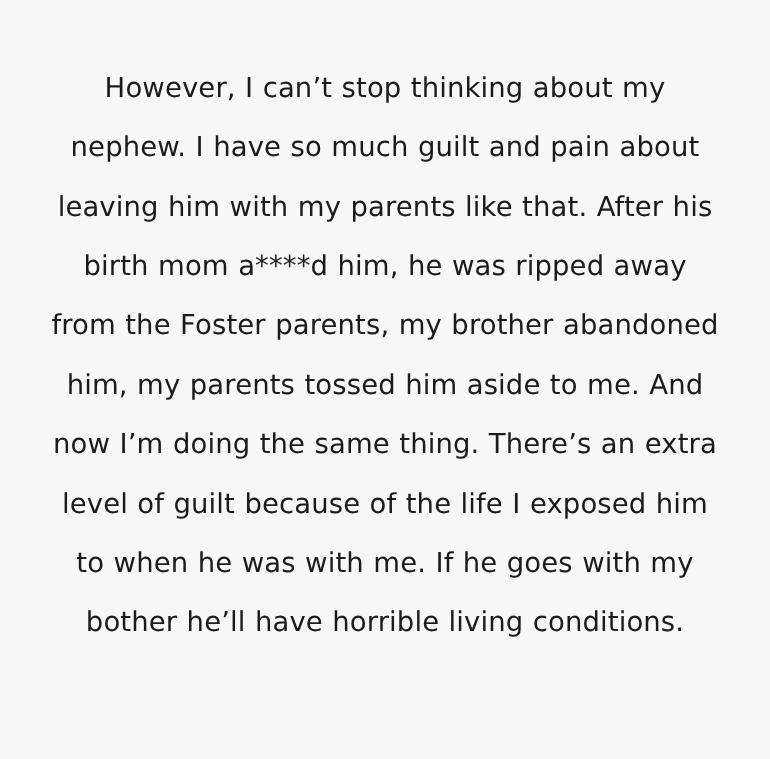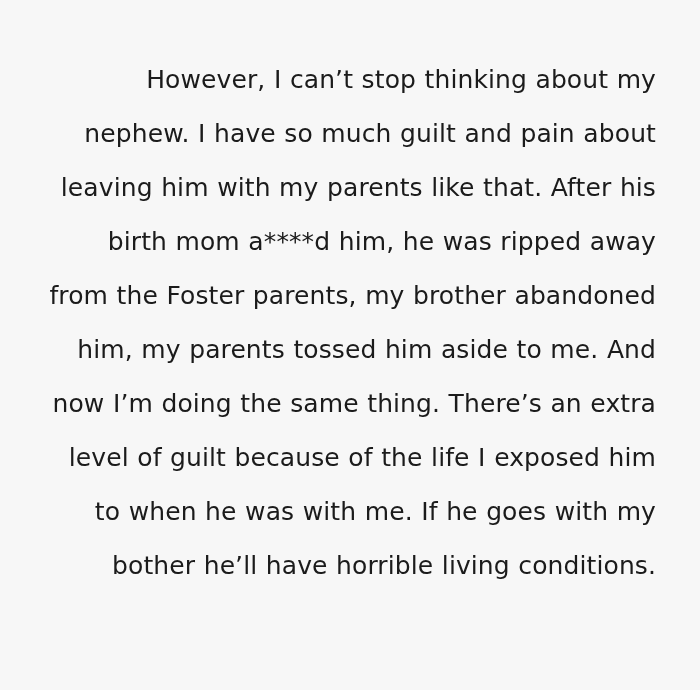--- a/index.html
+++ b/index.html
@@ -21,21 +21,21 @@
     padding: 28px 44px 28px 44px;
     display: block;
   }
   .body-text {
     font-family: "DejaVu Sans", sans-serif;
     font-size: 25px;
     line-height: 54px;
     color: #1b1b1b;
     letter-spacing: 0.1px;
     word-spacing: 0.5px;
-    text-align: right;
+    text-align: center;
     white-space: normal;
   }
 </style>
 </head>
 <body>
 
 <div class="page">
   <p class="body-text">However, I can’t stop thinking about my nephew. I have so much guilt and pain about leaving him with my parents like that. After his birth mom a****d him, he was ripped away from the Foster parents, my brother abandoned him, my parents tossed him aside to me. And now I’m doing the same thing. There’s an extra level of guilt because of the life I exposed him to when he was with me. If he goes with my bother he’ll have horrible living conditions.</p>
 </div>
 

